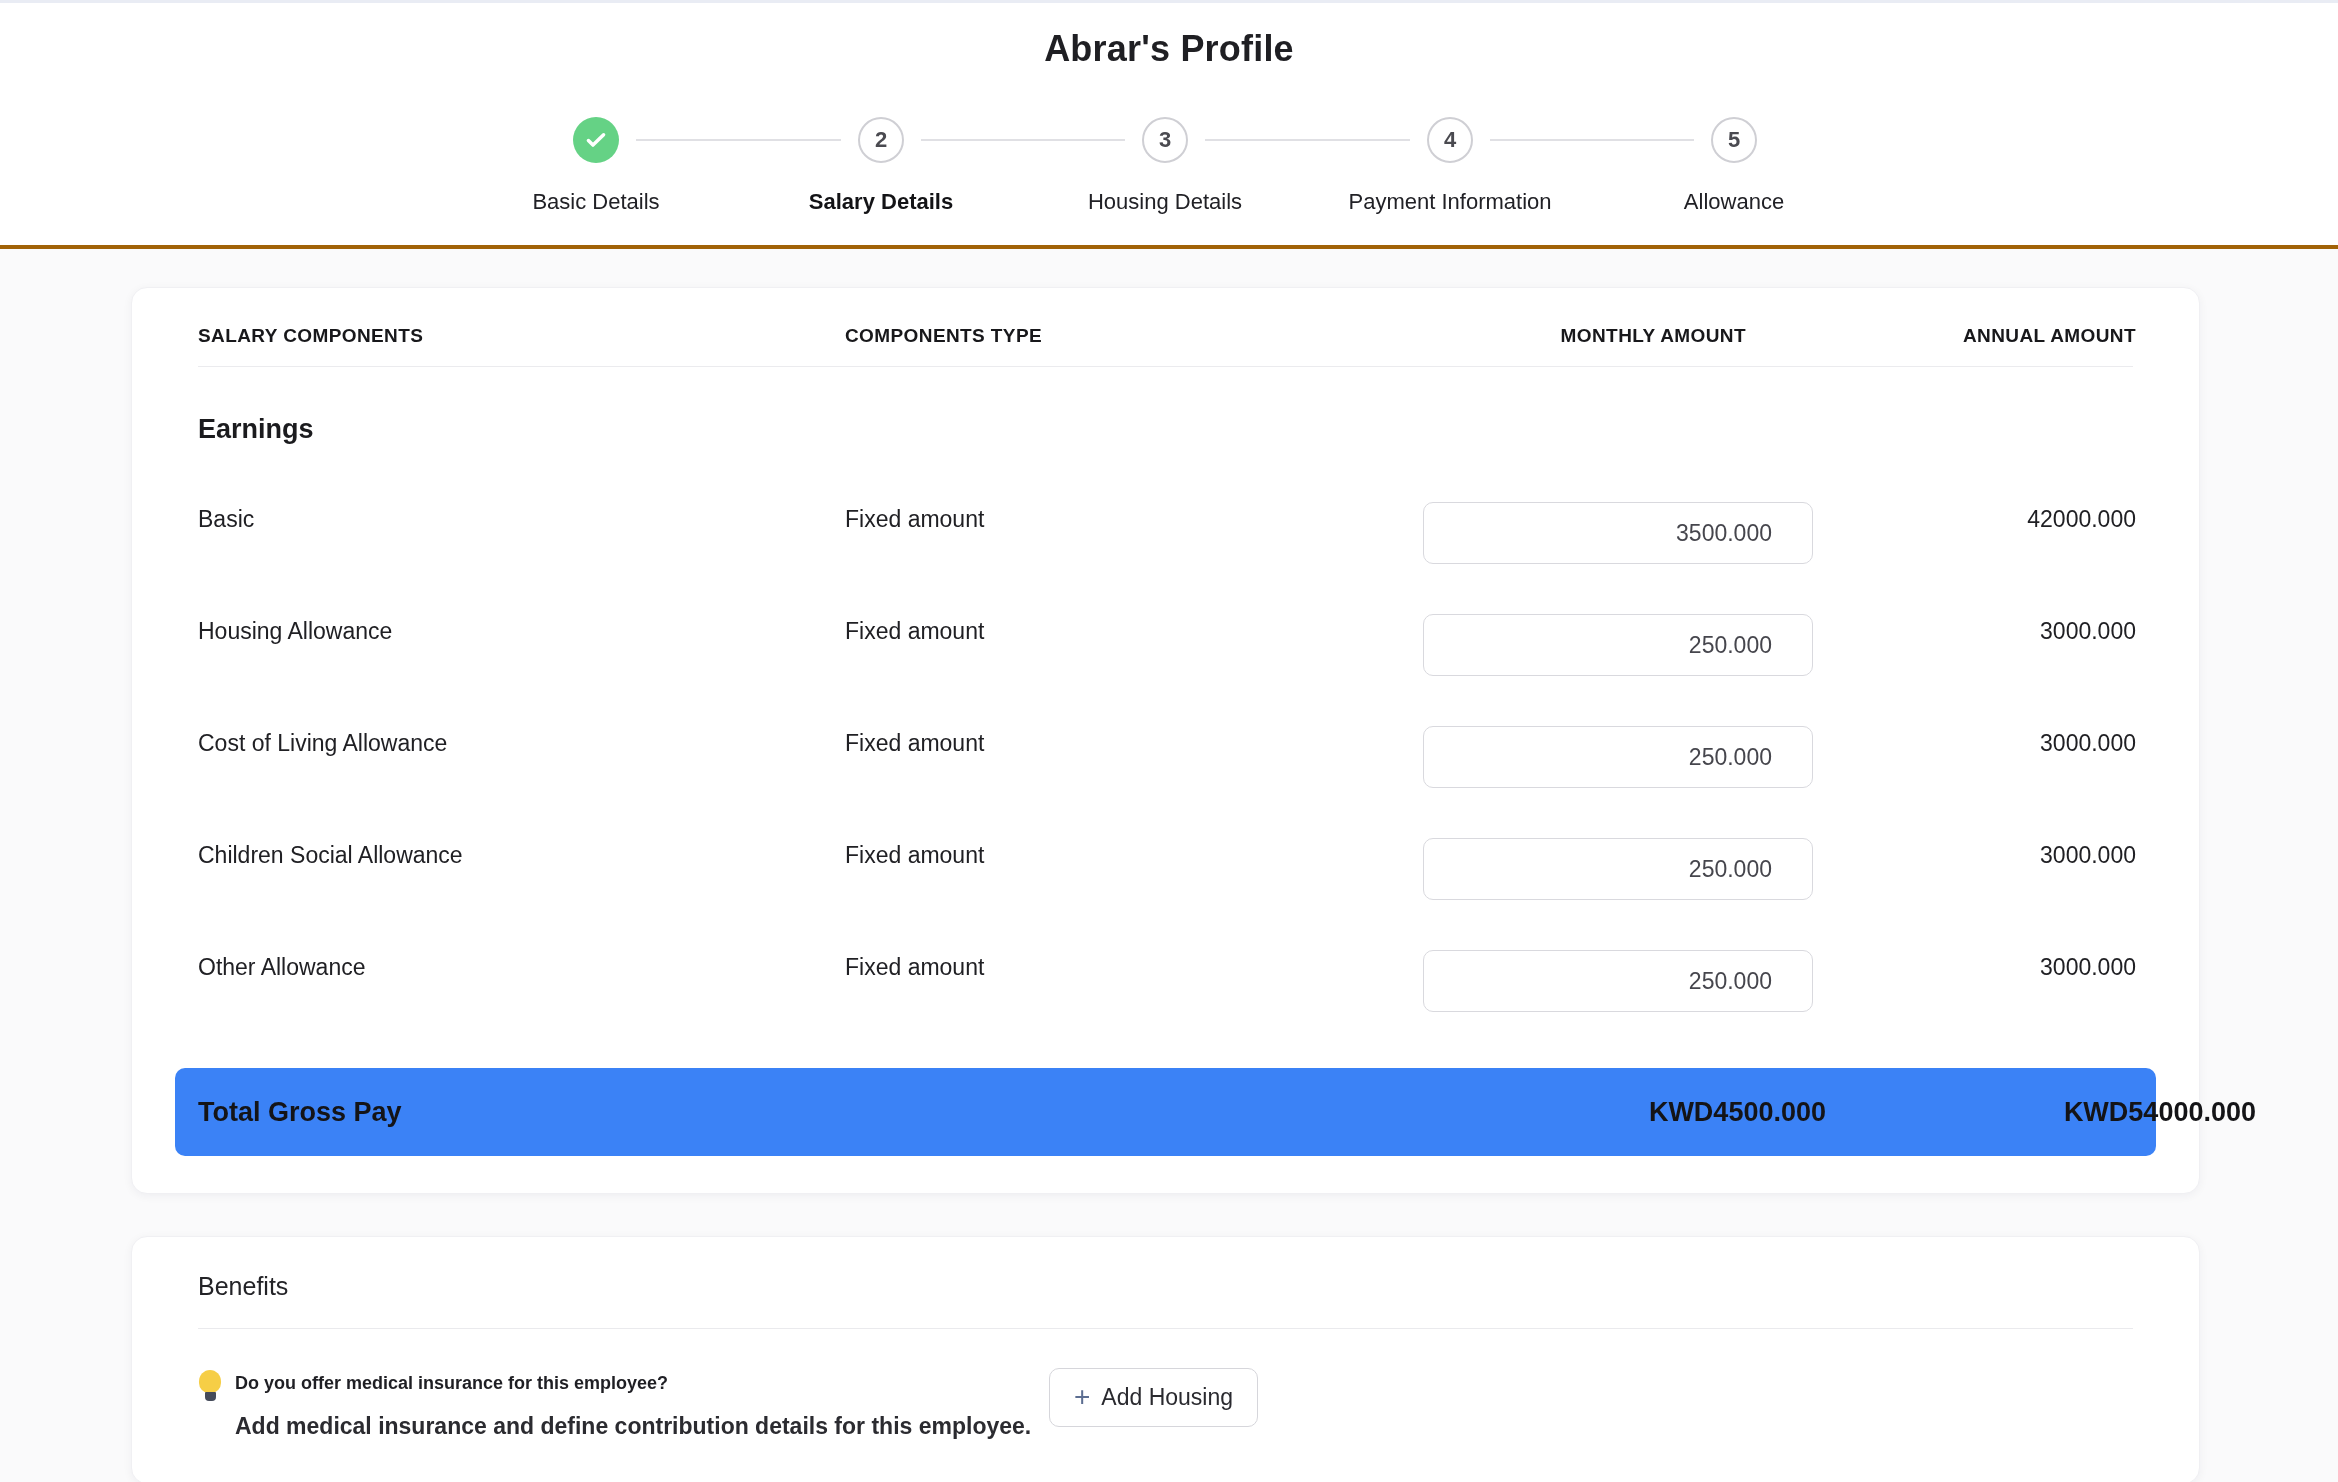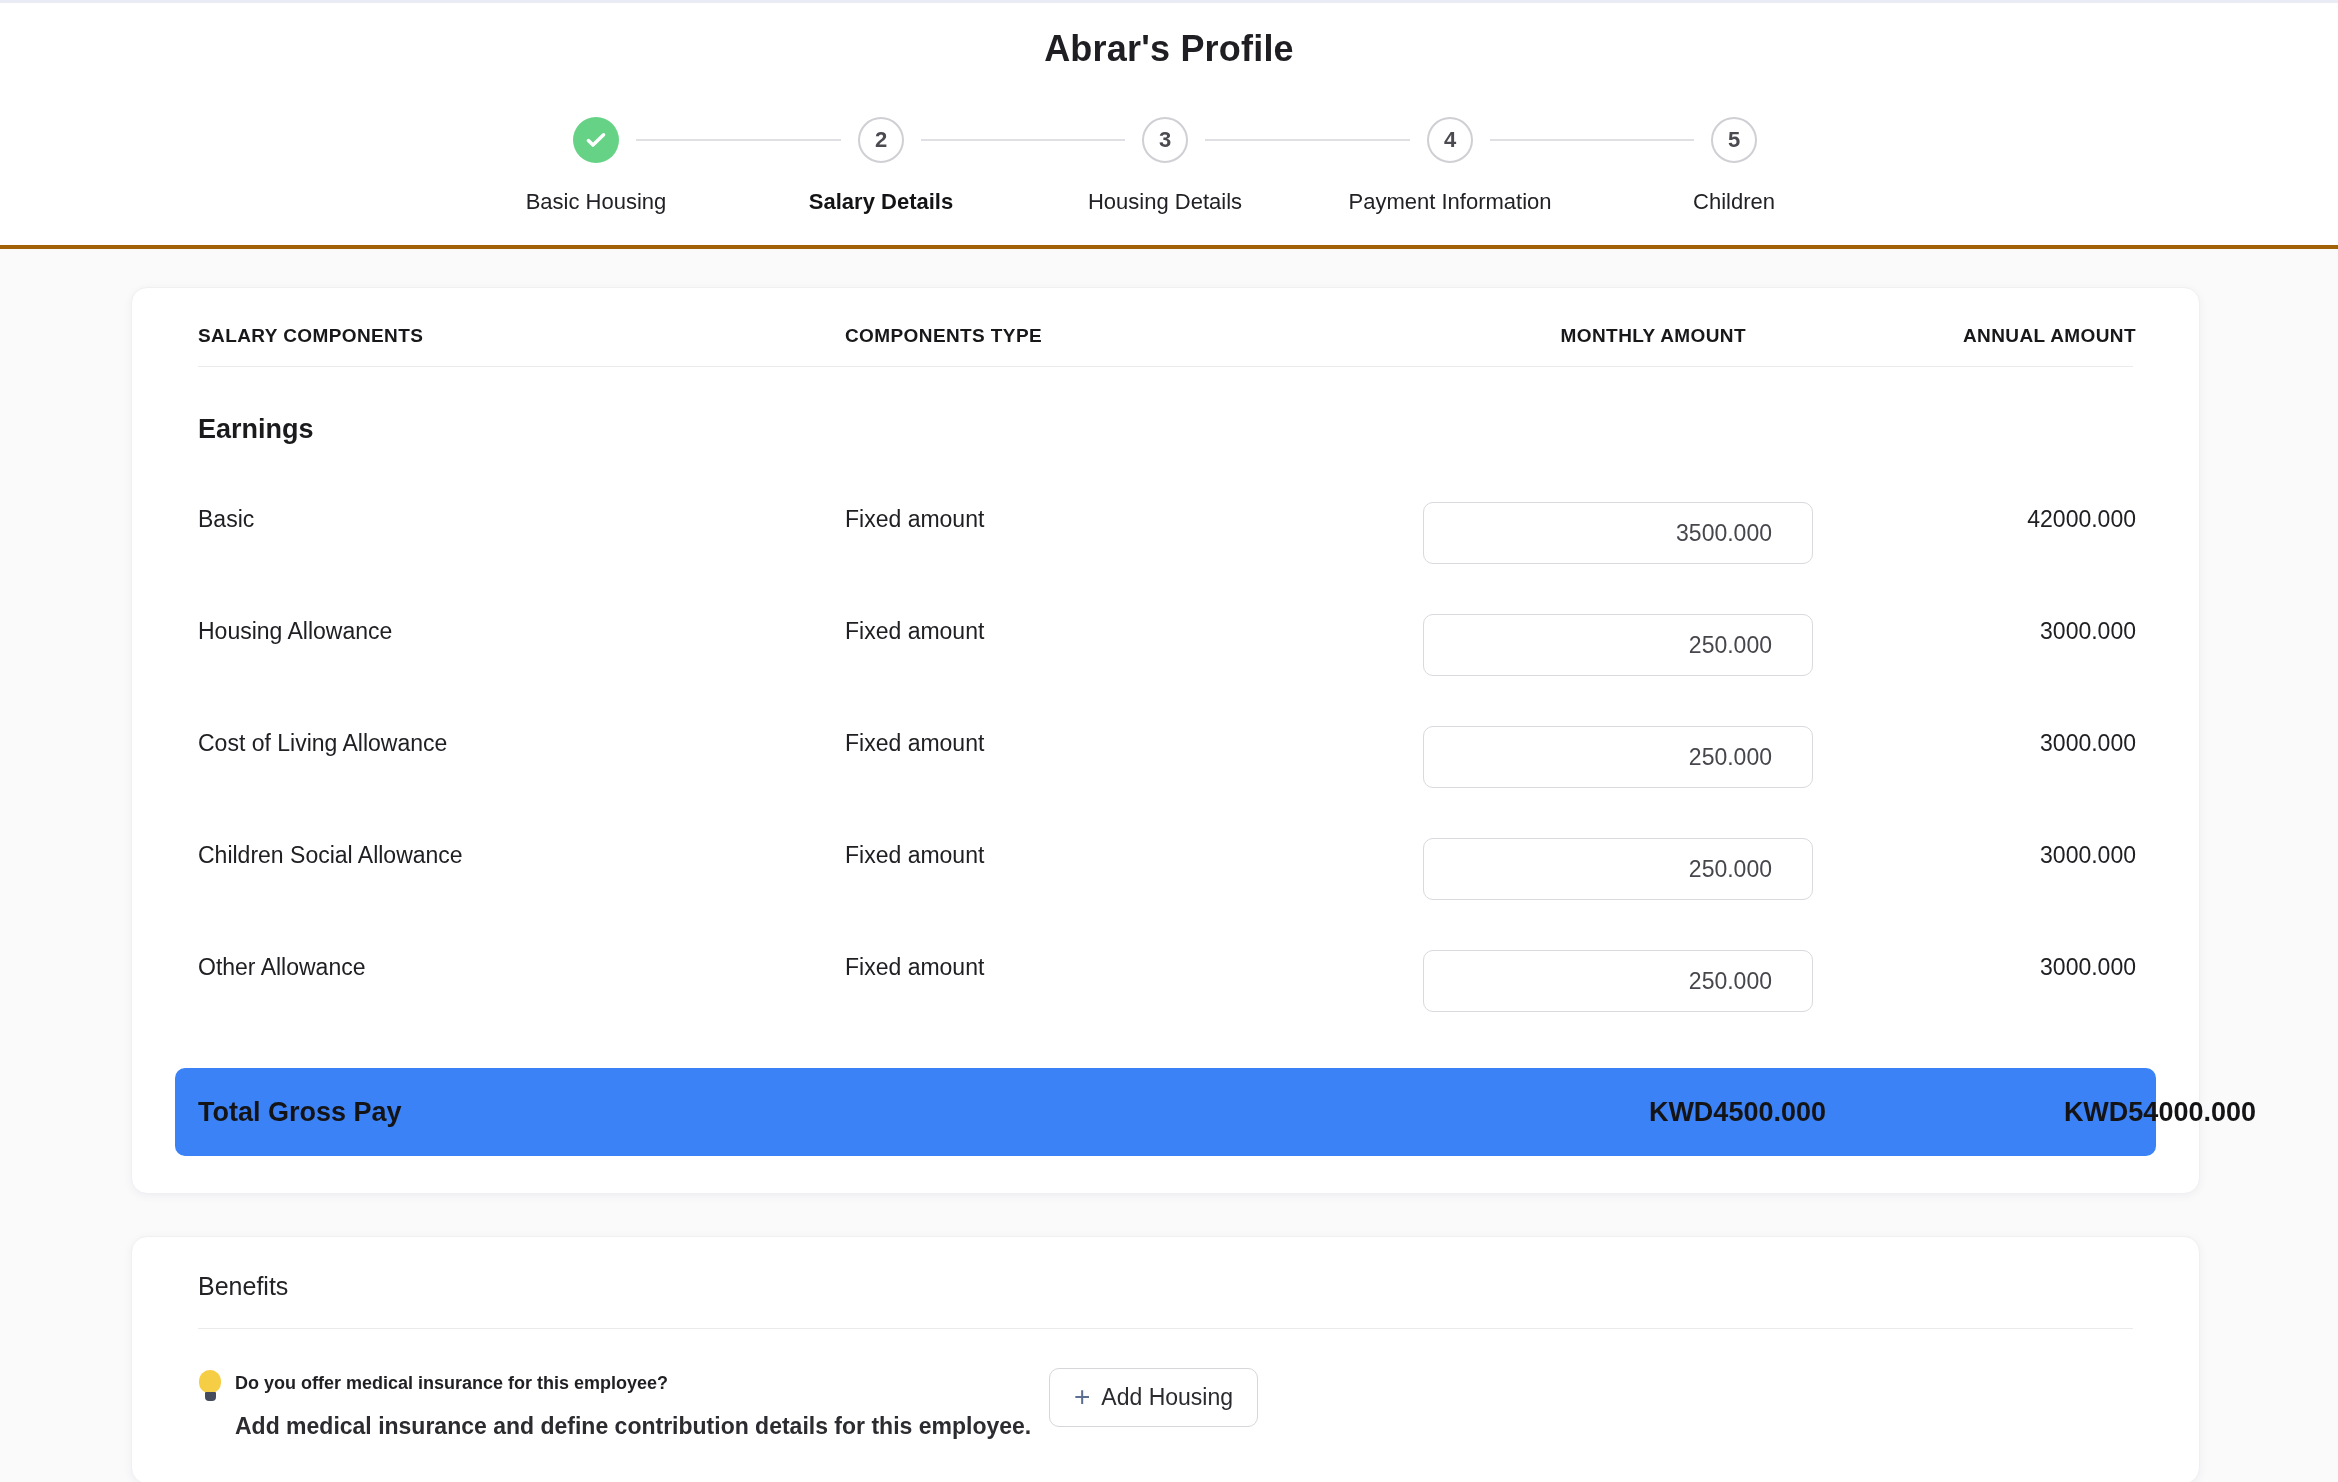--- a/index.html
+++ b/index.html
@@ -99,21 +99,21 @@
   <div class="connector" style="left:921px;width:204px;"></div>
   <div class="connector" style="left:1205px;width:205px;"></div>
   <div class="connector" style="left:1490px;width:204px;"></div>
 
   <div class="step" style="left:456px;top:114px;">
     <div class="circle completed" style="background:#65d285;">
       <svg width="26" height="26" viewBox="0 0 24 24">
         <path d="M5 12.5l4.2 4.2L19 7.2" stroke="#ffffff" stroke-width="3.2" fill="none" stroke-linecap="round" stroke-linejoin="round"></path>
       </svg>
     </div>
-    <div class="step-label">Basic Housing</div>
+    <div class="step-label">Basic Details</div>
   </div>
 
   <div class="step active" style="left:741px;top:114px;">
     <div class="circle upcoming">
       <span class="num">2</span>
     </div>
     <div class="step-label">Salary Details</div>
   </div>
 
   <div class="step" style="left:1025px;top:114px;">
@@ -127,21 +127,21 @@
     <div class="circle upcoming">
       <span class="num">4</span>
     </div>
     <div class="step-label">Payment Information</div>
   </div>
 
   <div class="step" style="left:1594px;top:114px;">
     <div class="circle upcoming">
       <span class="num">5</span>
     </div>
-    <div class="step-label">Children</div>
+    <div class="step-label">Allowance</div>
   </div>
 </div>
 
 <div class="card card-salary">
 
   <div class="grid4 thead">
     <div class="th">SALARY COMPONENTS</div>
     <div class="th">COMPONENTS TYPE</div>
     <div class="th right">MONTHLY AMOUNT</div>
     <div class="th right">ANNUAL AMOUNT</div>

